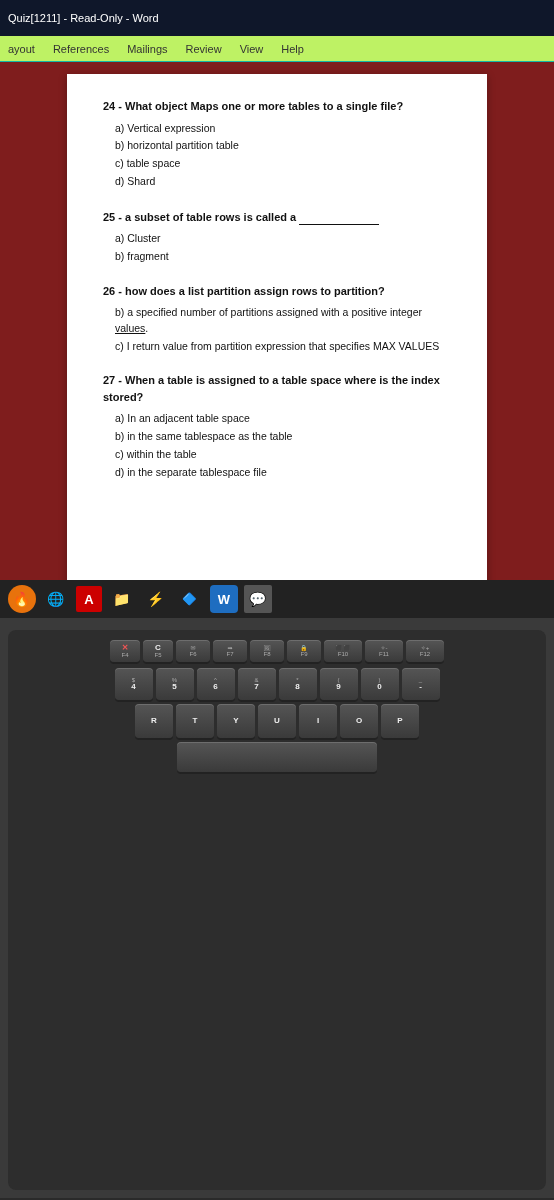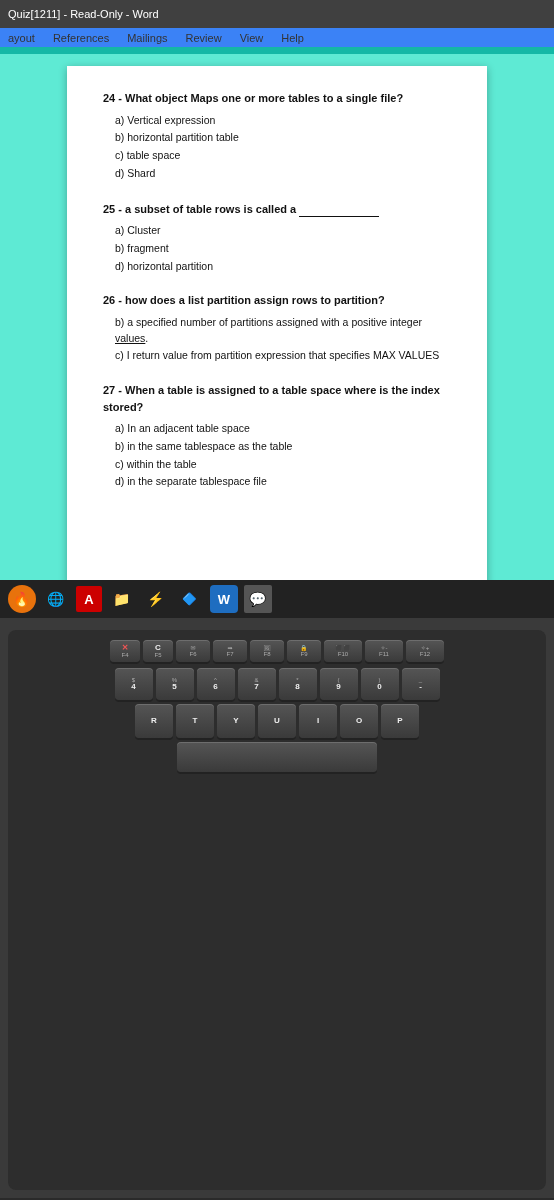--- a/index.html
+++ b/index.html
@@ -7,52 +7,52 @@
       width: 554px;
       height: 1200px;
       background: #2a2a2a;
       font-family: 'Segoe UI', Arial, sans-serif;
       overflow: hidden;
       position: relative;
     }
 
     
     .title-bar {
-      background: #404040;
-      height: 28px;
+      background: #0f172a;
+      height: 36px;
       display: flex;
       align-items: center;
       padding: 8px 8px;
       color: white;
       font-size: 11px;
     }
     .title-bar-text {
       color: white;
       font-size: 11px;
     }
 
     
     .menu-bar {
-      background: #3b82f6;
+      background: #bef264;
       height: 26px;
       display: flex;
       align-items: center;
       padding: 0 8px;
       gap: 18px;
-      border-bottom: 7px solid #14b8a6;
+      border-bottom: 1px solid #14b8a6;
     }
     .menu-item {
       font-size: 11px;
       color: #333;
       cursor: pointer;
     }
 
     
     .document-area {
-      background: #5eead4;
+      background: #7f1d1d;
       height: 566px;
       display: flex;
       justify-content: center;
       padding: 12px 8px;
       overflow: hidden;
     }
 
     .page {
       background: white;
       width: 420px;
@@ -266,21 +266,20 @@
           <div class="option">a)  Vertical expression</div>
           <div class="option">b)  horizontal partition table</div>
           <div class="option">c)  table space</div>
           <div class="option">d)  Shard</div>
         </div>
 
         <div class="question-block">
           <div class="question-title">25 - a subset of table rows is called a <span class="underline-blank">&nbsp;</span></div>
           <div class="option">a)  Cluster</div>
           <div class="option">b)  fragment</div>
-          <div class="option">d)  horizontal partition</div>
         </div>
 
         <div class="question-block">
           <div class="question-title">26 - how does a list partition assign rows to partition?</div>
           <div class="option">b)  a specified number of partitions assigned with a positive integer <span class="underlined-text">values</span>.</div>
           <div class="option">c)  I return value from partition expression that specifies MAX VALUES</div>
         </div>
 
         <div class="question-block">
           <div class="question-title">27 - When a table is assigned to a table space where is the index stored?</div>

